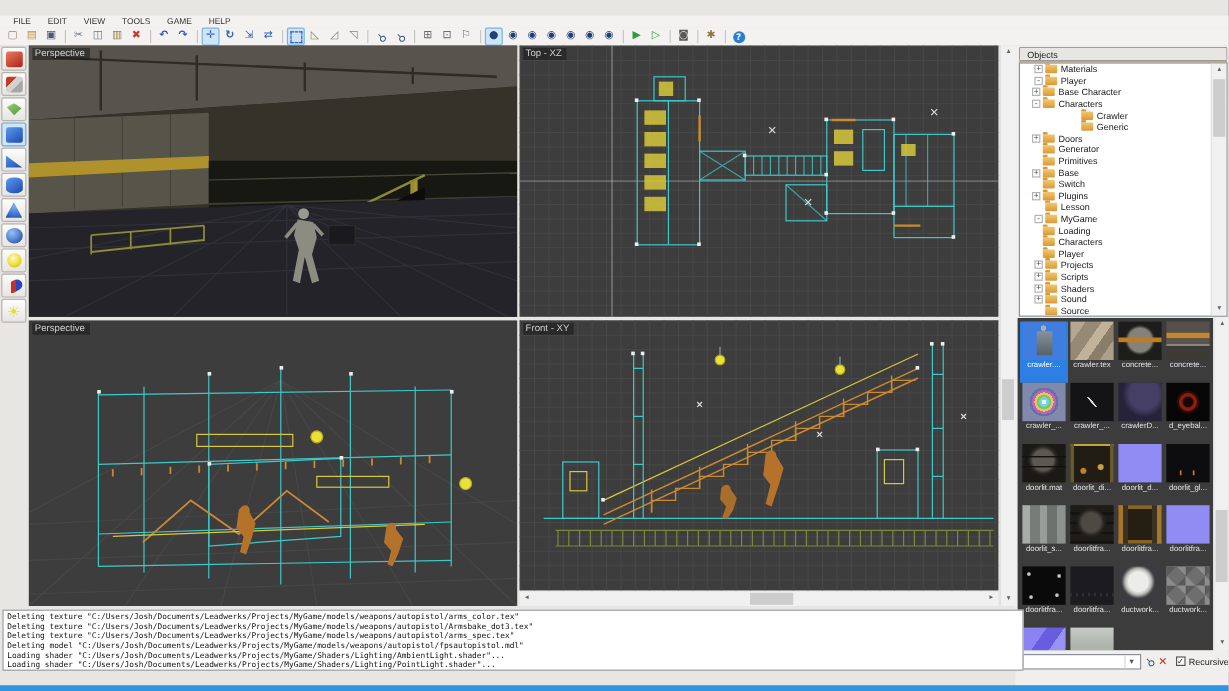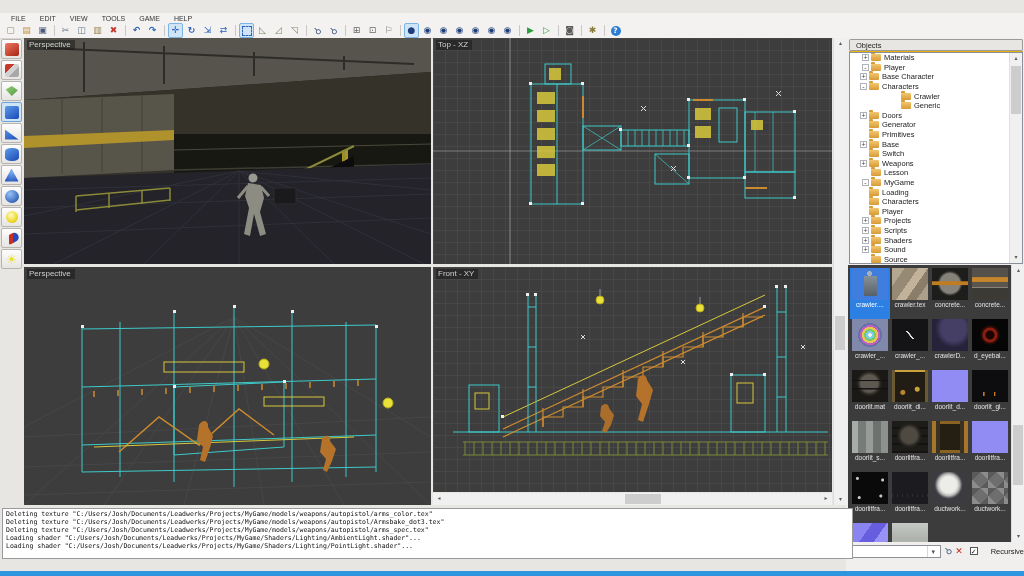--- a/index.html
+++ b/index.html
@@ -108,21 +108,21 @@
   .searchrow{position:absolute;left:848px;top:542px;width:176px;height:18px;background:#f0efed;
              display:flex;align-items:center;font-size:7.5px;}
   .combo{width:100px;height:13px;background:#fff;border:1px solid #8a8f98;margin-left:4px;
          position:relative;box-sizing:border-box;}
   .combo .dd{position:absolute;right:1px;top:0;width:11px;height:11px;color:#555;font-size:7px;
          text-align:center;line-height:11px;border-left:1px solid #d8d8d8;}
   .sicon{margin-left:4px;color:#35507a;font-size:9px;transform:rotate(135deg);display:inline-block;}
   .xicon{margin-left:4px;color:#c22a1a;font-size:9px;font-weight:bold;}
   .chk{width:8px;height:8px;border:1px solid #555;background:#fff;margin-left:7px;
        font-size:7px;line-height:7px;text-align:center;color:#222;box-sizing:border-box;}
-  .chklab{margin-left:13px;color:#222;}
+  .chklab{margin-left:3px;color:#222;}
   
   .console{position:absolute;left:2px;top:508px;width:851px;height:51px;background:#fff;
            border:1px solid #9a9a9a;box-sizing:border-box;overflow:hidden;
            font-family:"DejaVu Sans Mono","Liberation Mono",monospace;font-size:6.5px;
            line-height:8px;color:#111;padding:1px 3px;}
   .statusbar{position:absolute;left:0;top:560px;width:1024px;height:11px;background:#f0efed;
              font-size:8px;color:#222;line-height:11px;padding-left:4px;box-sizing:border-box;}
   .ssep{position:absolute;top:1px;height:9px;width:1px;background:#d4d2cf;}
   .bluestrip{position:absolute;left:0;top:571px;width:1024px;height:5px;background:#2e96e0;}
 </style>
@@ -660,21 +660,21 @@
 
         <div class="trow lvl2">
           <span class="exp none"></span>
           <span class="folder"></span>
           <span class="tlab">Switch</span>
         </div>
 
         <div class="trow lvl2">
           <span class="exp">+</span>
           <span class="folder"></span>
-          <span class="tlab">Weapons</span>
+          <span class="tlab">Plugins</span>
         </div>
 
         <div class="trow lvl1">
           <span class="exp none"></span>
           <span class="folder"></span>
           <span class="tlab">Lesson</span>
         </div>
 
         <div class="trow lvl1">
           <span class="exp">-</span>
@@ -879,20 +879,21 @@
   </div>
 
   <div class="console">
 
       <div class="cline">Deleting texture "C:/Users/Josh/Documents/Leadwerks/Projects/MyGame/models/weapons/autopistol/arms_color.tex"</div>
 
       <div class="cline">Deleting texture "C:/Users/Josh/Documents/Leadwerks/Projects/MyGame/models/weapons/autopistol/Armsbake_dot3.tex"</div>
 
       <div class="cline">Deleting texture "C:/Users/Josh/Documents/Leadwerks/Projects/MyGame/models/weapons/autopistol/arms_spec.tex"</div>
 
+      <div class="cline">Deleting model "C:/Users/Josh/Documents/Leadwerks/Projects/MyGame/models/weapons/autopistol/fpsautopistol.mdl"</div>
 
       <div class="cline">Loading shader "C:/Users/Josh/Documents/Leadwerks/Projects/MyGame/Shaders/Lighting/AmbientLight.shader"...</div>
 
       <div class="cline">Loading shader "C:/Users/Josh/Documents/Leadwerks/Projects/MyGame/Shaders/Lighting/PointLight.shader"...</div>
 
   </div>
 
   <div class="bluestrip"></div>
 
 </div>

